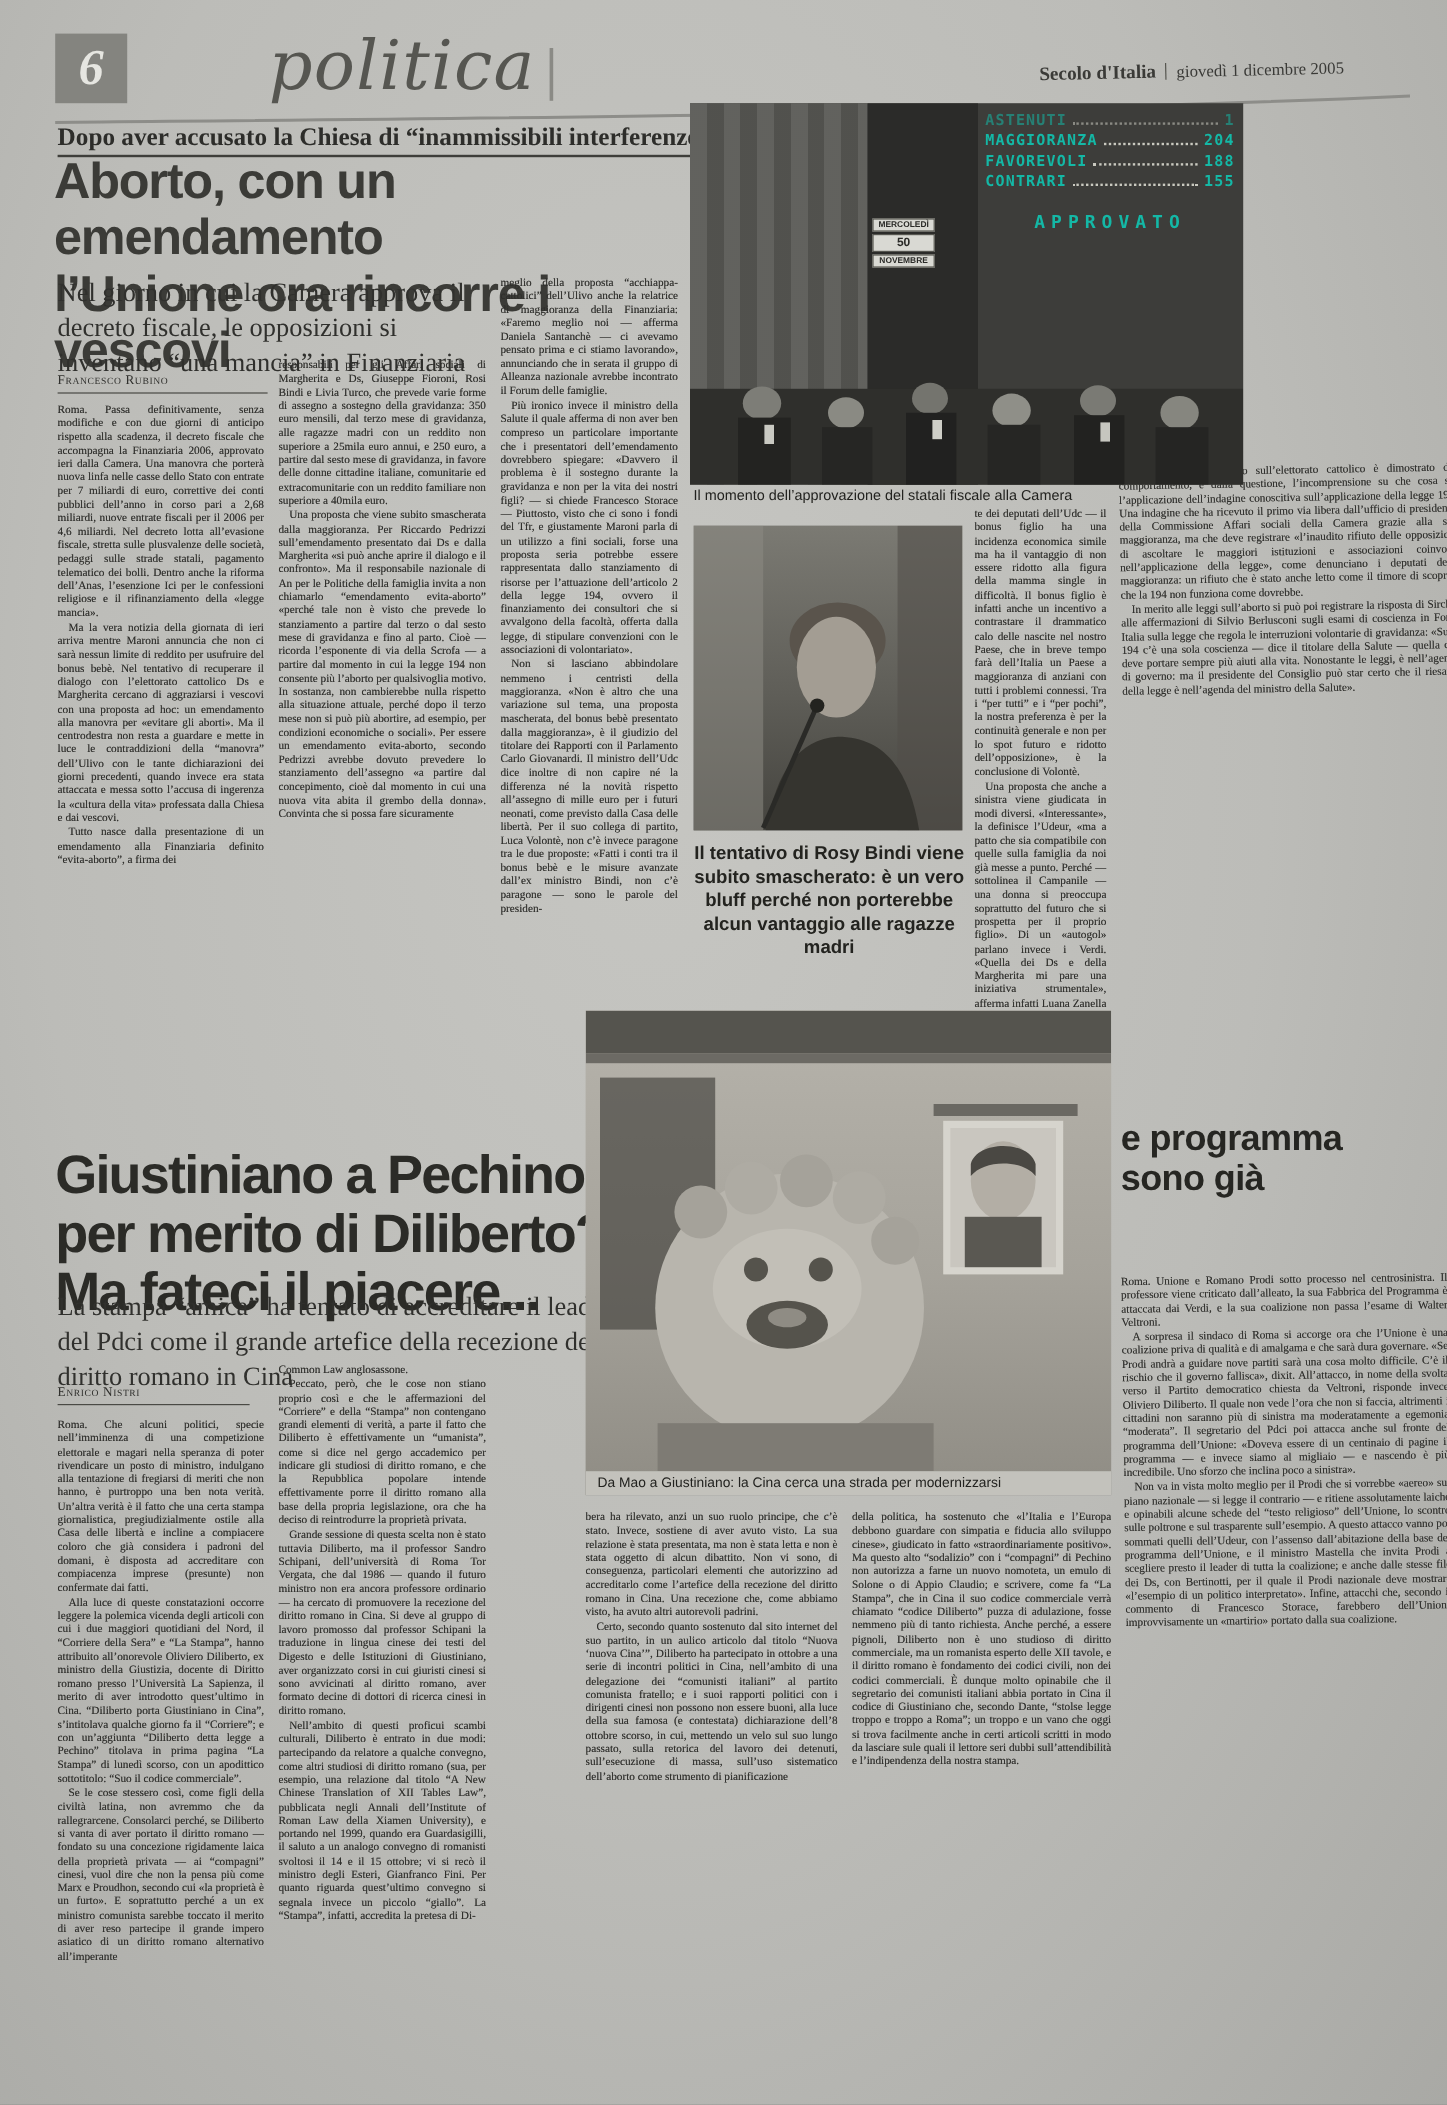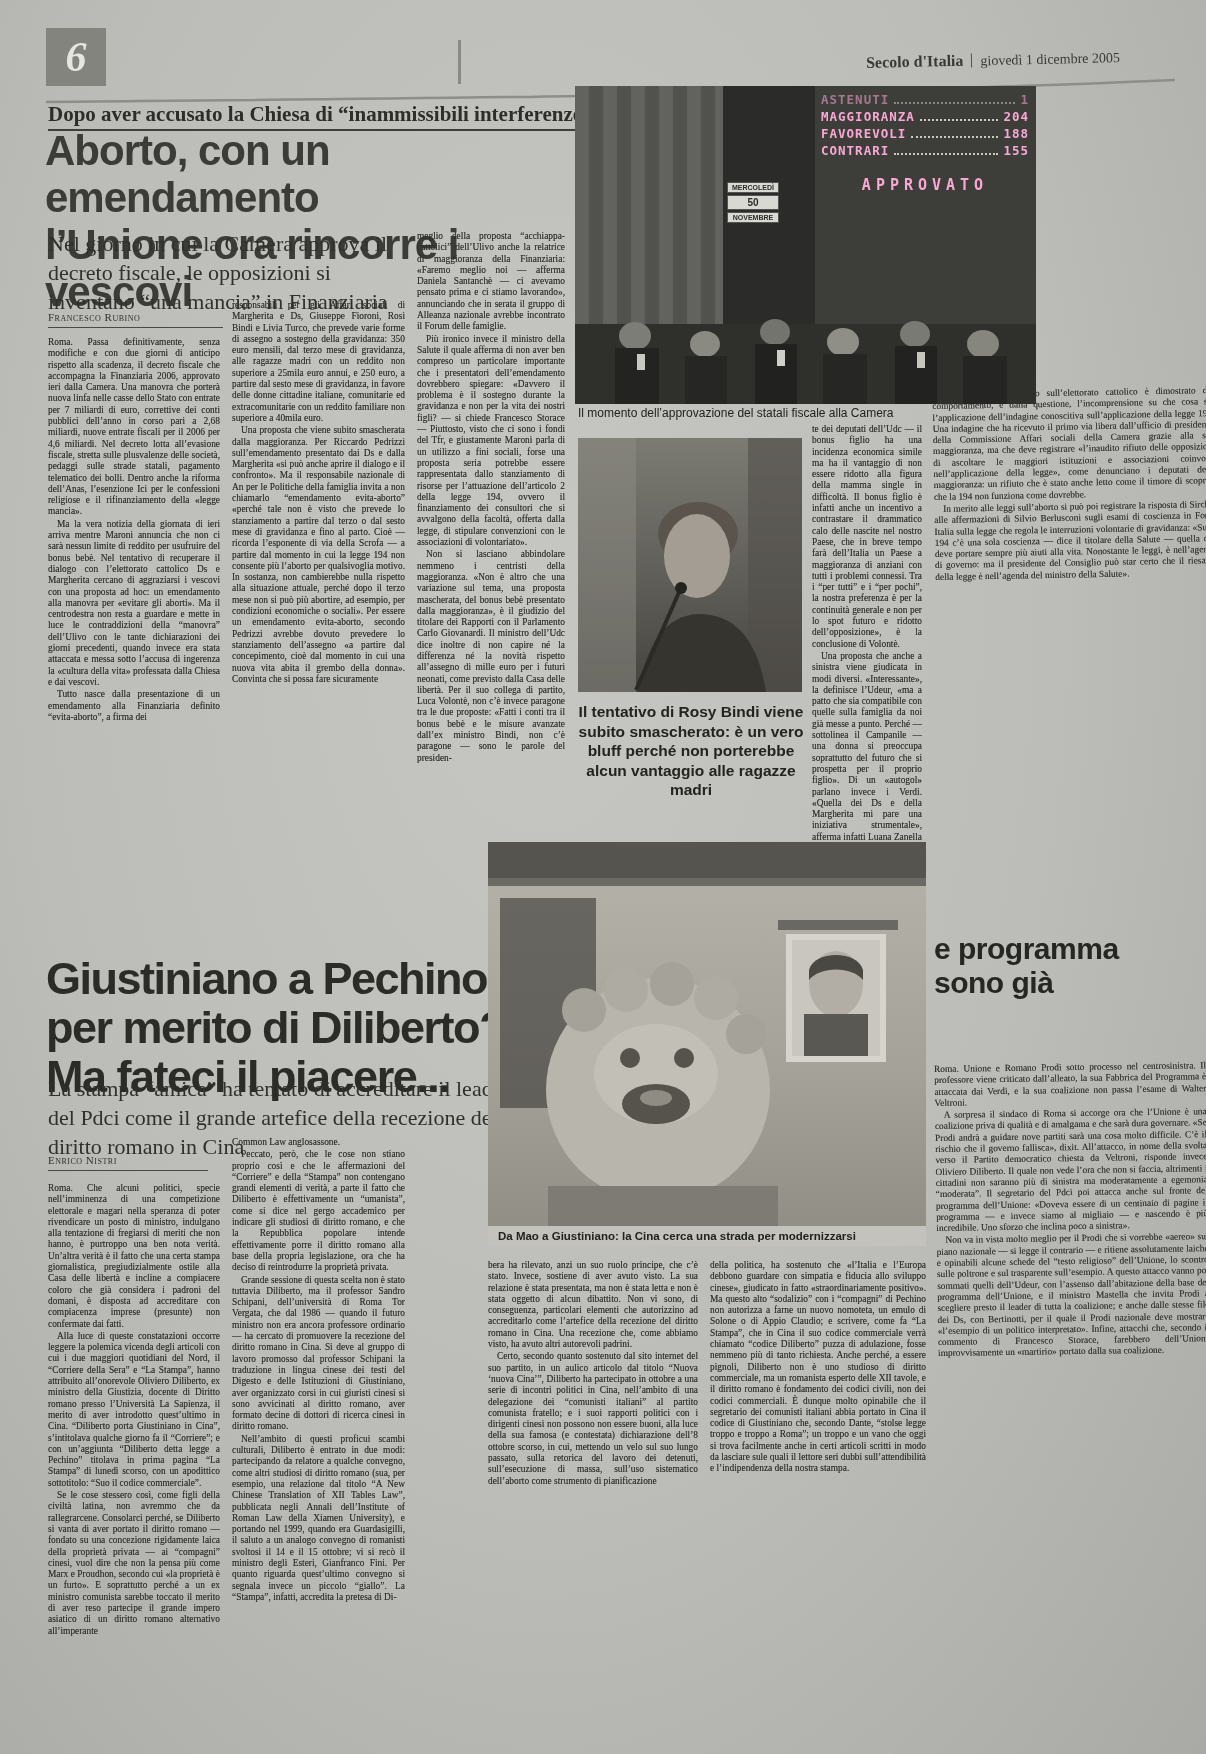--- a/index.html
+++ b/index.html
@@ -40,21 +40,21 @@
   
   .ph1{position:absolute;left:575px;top:86px;width:461px;height:318px;background:#3d3d3a;overflow:hidden;}
   .ph1 .curtain{position:absolute;left:0;top:0;width:148px;height:100%;
         background:repeating-linear-gradient(90deg,#6e6e6a 0 14px,#585854 14px 28px);opacity:.75;}
   .ph1 .dark{position:absolute;left:148px;top:0;width:92px;height:100%;background:#2b2b29;}
   .sign{position:absolute;left:152px;top:94px;width:52px;text-align:center;font-family:"Liberation Sans",sans-serif;}
   .sign span{display:block;background:#d9d9d3;color:#2a2a27;border:1px solid #55554f;
              font-weight:bold;margin:2px 0;padding:1px 0;}
   .sign .s1{font-size:7px;}.sign .s2{font-size:10px;}.sign .s3{font-size:7px;}
   .board{position:absolute;left:246px;top:6px;width:208px;font-family:"DejaVu Sans Mono",monospace;
-         color:#f9a8d4;font-size:12.5px;font-weight:bold;letter-spacing:1px;}
+         color:#14b8a6;font-size:12.5px;font-weight:bold;letter-spacing:1px;}
   .board .row{display:flex;align-items:baseline;height:17px;}
   .board .dots{flex:1;border-bottom:2px dotted #c9c9bf;margin:0 5px 3px 5px;}
   .board .r0{opacity:.55;}
   .approved{margin-top:16px;text-align:center;font-size:15px;letter-spacing:5px;}
   .ph1 svg{position:absolute;left:0;bottom:0;}
   .cap1{position:absolute;left:578px;top:406px;width:458px;font-family:"Liberation Sans",sans-serif;
         font-size:12px;color:#22221f;}
   
   .ph2{position:absolute;left:578px;top:438px;width:224px;height:254px;overflow:hidden;
        background:linear-gradient(180deg,#7b7a73 0%,#5f5e58 55%,#45443f 100%);}
@@ -63,35 +63,36 @@
   
   .sec-hl{position:absolute;left:46px;top:954px;width:510px;font-family:"Liberation Sans",sans-serif;
           font-weight:bold;font-size:45px;line-height:49px;letter-spacing:-1.5px;color:#2b2b27;}
   .sec-sub{position:absolute;left:48px;top:1074px;width:485px;font-size:22px;line-height:29px;color:#30302d;}
   .s-c1{left:48px;top:1183px;width:172px;height:566px;}
   .s-c2{left:232px;top:1137px;width:173px;height:600px;}
   .s-c3{left:488px;top:1260px;width:210px;height:490px;}
   .s-c4{left:710px;top:1260px;width:216px;height:490px;}
   
   .ph3{position:absolute;left:488px;top:842px;width:438px;height:404px;overflow:hidden;
-       background:linear-gradient(180deg,#b6b3ab 0%,#a5a29a 55%,#8f8c84 100%);font-weight:bold;}
+       background:linear-gradient(180deg,#b6b3ab 0%,#a5a29a 55%,#8f8c84 100%);}
   .ph3 .strip{position:absolute;left:0;bottom:0;width:100%;height:20px;background:#c3c2bc;
               font-family:"Liberation Sans",sans-serif;font-size:11.5px;line-height:20px;
               padding-left:10px;color:#22221f;box-sizing:border-box;}
   
   .side-hl{position:absolute;left:934px;top:932px;width:272px;font-family:"Liberation Sans",sans-serif;
            font-weight:bold;font-size:30px;line-height:34px;letter-spacing:-.5px;color:#26261F;color:#262622;}
   .side-body{left:934px;top:1064px;width:272px;height:688px;transform:rotate(-.8deg);transform-origin:left top;}
 </style>
 </head>
 <body>
 
 <div class="page">
 
   <div class="pagenum">6</div>
+  <div class="section">politica</div>
   <div class="section-tick"></div>
   <div class="issue">
     <span class="mast">Secolo d'Italia</span><span class="sep"></span><span class="date">giovedì 1 dicembre 2005</span>
   </div>
   <svg class="hdr-rule" viewBox="0 0 1206 120">
     <path d="M46,102 C 350,99 820,96 1175,80" fill="none" stroke="#8d8d89" stroke-width="2.5"></path>
   </svg>
 
   <div class="kicker">Dopo aver accusato la Chiesa di “inammissibili interferenze”</div>
   <h1 class="lead-hl" style="margin:0;">

